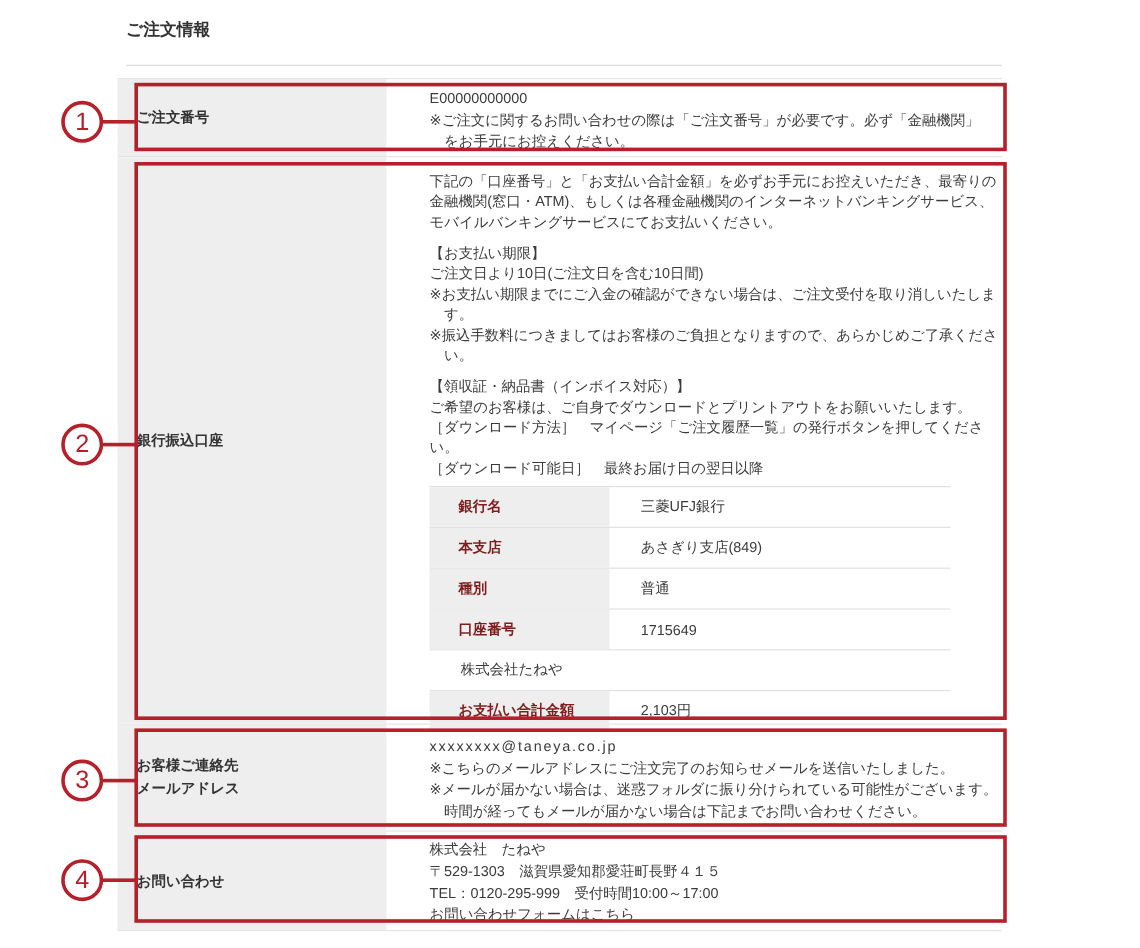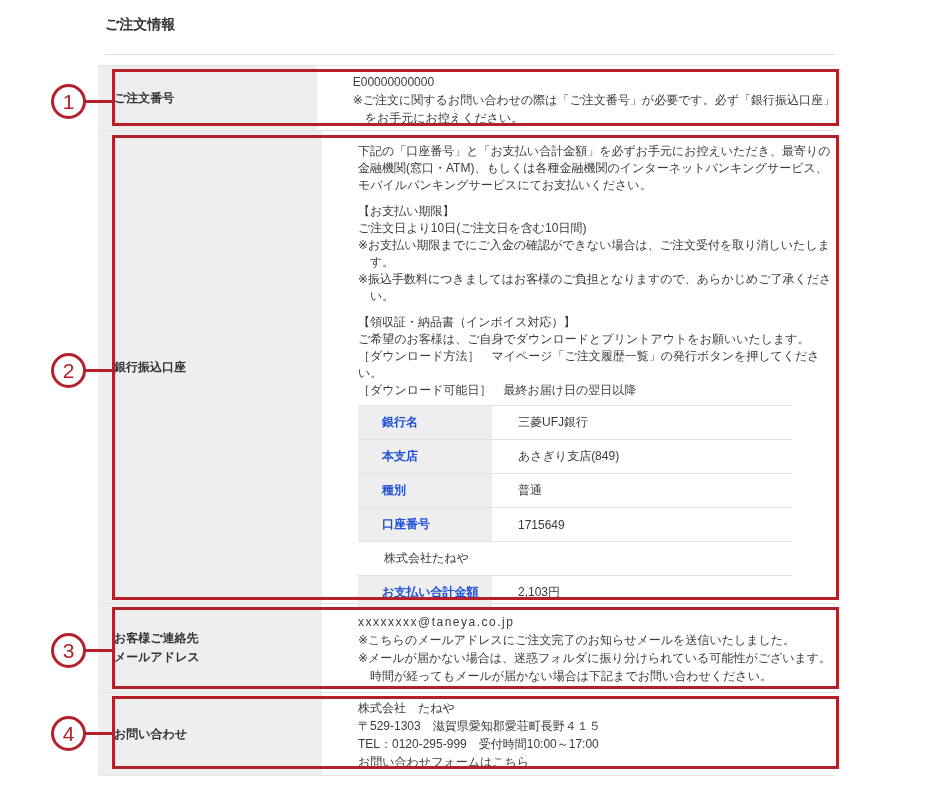--- a/index.html
+++ b/index.html
@@ -38,22 +38,22 @@
   .lines div{line-height:18px;white-space:pre;}
   .row-bank .lines div{line-height:17px;}
   .lines div.blank{height:9px;}
   .email-address{line-height:18px;letter-spacing:1.5px;}
   .contact-link{line-height:18px;cursor:pointer;}
 
   
   .bank-table{width:434px;margin-top:6px;border-top:1px solid #e2e2e2;}
   .bank-row{display:flex;border-bottom:1px solid #e2e2e2;height:34px;}
   .bank-label{
-    width:134px;background:var(--label-bg);display:flex;align-items:center;
-    padding-left:24px;font-size:12px;font-weight:bold;color:#1d4ed8;
+    width:150px;background:var(--label-bg);display:flex;align-items:center;
+    padding-left:24px;font-size:12px;font-weight:bold;color:#7f1d1d;
   }
   .bank-value{display:flex;align-items:center;padding-left:26px;font-size:12px;color:var(--text);}
 
   
   .hl-box{position:absolute;left:112px;width:727px;border:3px solid var(--red);pointer-events:none;}
   .hl-1{top:69px;height:57px;}
   .hl-2{top:135px;height:465px;}
   .hl-3{top:607px;height:82px;}
   .hl-4{top:696px;height:73px;}
   .num-circle{
@@ -80,21 +80,21 @@
   <div class="page-title">ご注文情報</div>
   <div class="heading-divider"></div>
 
   <div class="order-table">
 
     <div class="row row-order">
       <div class="label-cell">ご注文番号</div>
       <div class="value-cell">
         <div class="lines">
             <div>E00000000000</div>
-            <div>※ご注文に関するお問い合わせの際は「ご注文番号」が必要です。必ず「銀行振込口座」</div>
+            <div>※ご注文に関するお問い合わせの際は「ご注文番号」が必要です。必ず「金融機関」</div>
             <div>　をお手元にお控えください。</div>
           </div>
       </div>
     </div>
 
     <div class="row row-bank">
       <div class="label-cell">銀行振込口座</div>
       <div class="value-cell">
         <div class="lines">
             <div>下記の「口座番号」と「お支払い合計金額」を必ずお手元にお控えいただき、最寄りの</div>

